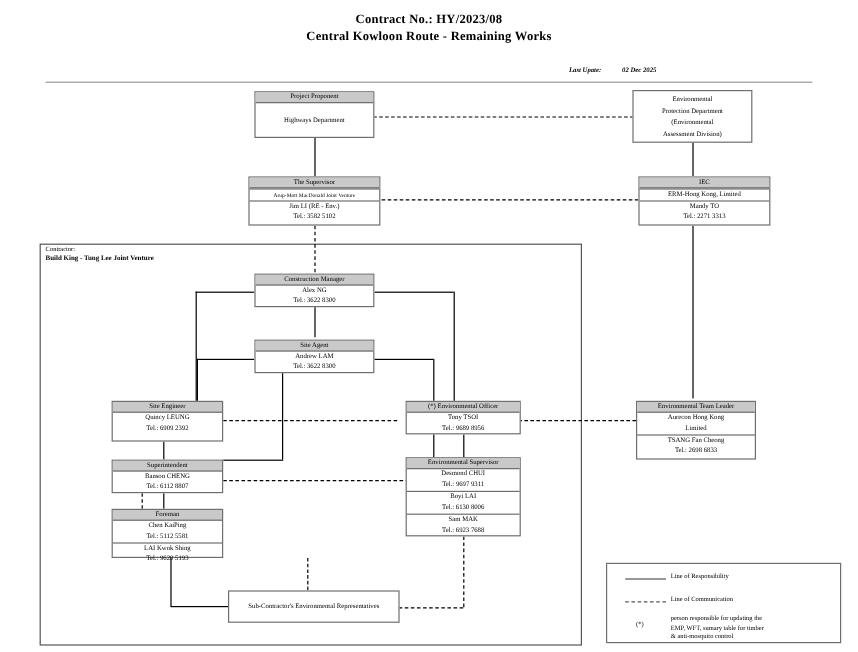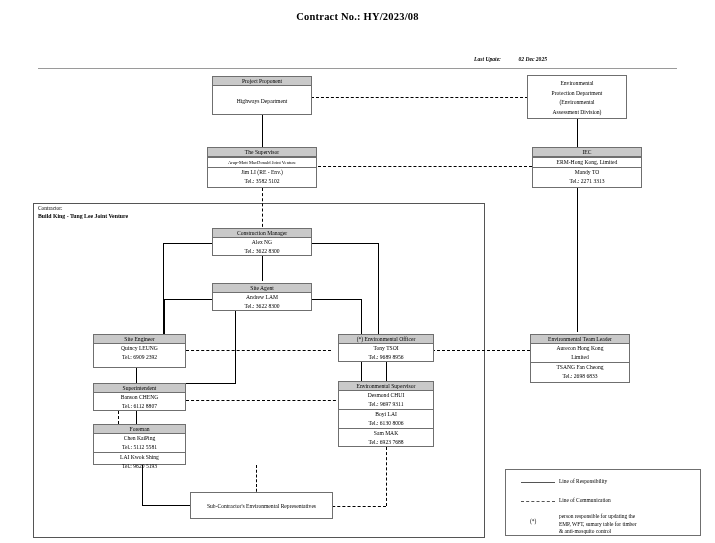--- a/index.html
+++ b/index.html
@@ -55,20 +55,21 @@
   .lg-dash  { position:absolute; height:0; border-top:1.4px dashed #555; }
   .lg-star  { position:absolute; font-size:5.4px; }
 </style>
 </head>
 <body>
 
 <div id="root">
 
   <div class="title-block">
     <div class="title-line">Contract No.: HY/2023/08</div>
+    <div class="title-line">Central Kowloon Route - Remaining Works</div>
   </div>
 
   <div class="lastupdate">
     <span class="lu-label">Last Upate:</span>
     <span>02 Dec 2025</span>
   </div>
   <div class="hrule"></div>
 
   <div class="contractor-frame" style="left:33px; top:203px; width:452px; height:335px;"></div>
   <div class="contractor-label" style="left:38px; top:205px;">

